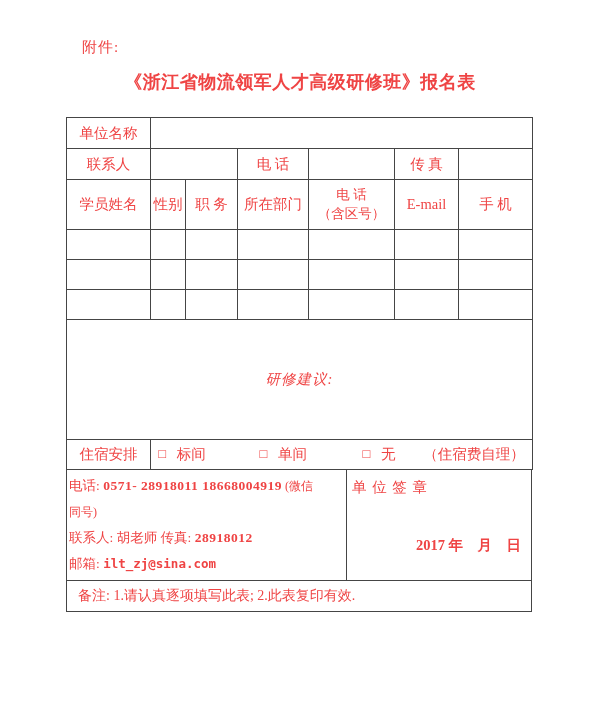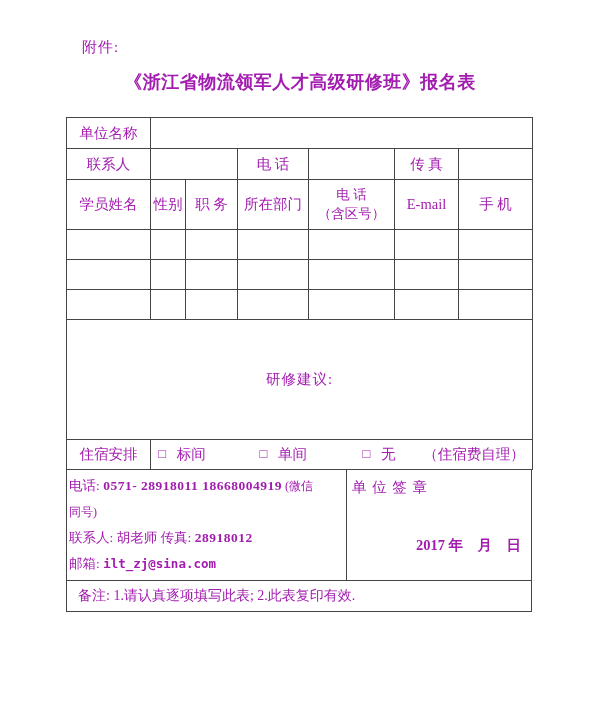--- a/index.html
+++ b/index.html
@@ -1,20 +1,20 @@
 <!DOCTYPE html>
 <html><head>
 <meta charset="utf-8">
 <style>
   html,body { margin:0; padding:0; background:#ffffff; }
   .sheet {
     position:relative;
     width:600px; height:704px;
     background:#ffffff;
-    color:#a21caf;
+    color:#ef4444;
     font-family:"Liberation Serif","DejaVu Serif",serif;
     overflow:hidden;
   }
   .attachment {
     position:absolute; left:82px; top:38px;
     font-size:15px; letter-spacing:1px;
   }
   .title {
     position:absolute; left:0; top:70px; width:100%;
     text-align:center;
@@ -30,21 +30,21 @@
     padding:0; overflow:hidden;
   }
   tr.r1 { height:31px; }
   tr.r2 { height:35px; }
   tr.r3 { height:31px; }
   tr.r4 { height:50px; }
   tr.re { height:30px; }
   tr.r9 { height:30px;margin-top:13px; }
   td.suggest {
     height:119px; vertical-align:top; text-align:left;
-    padding:12px 0 0 11px; font-size:15px; letter-spacing:1px;
+    padding:12px 0 0 11px; font-size:15px; letter-spacing:1px;font-style:italic;
   }
   .phone-hdr div { line-height:1.4; font-size:13.5px; }
   .acc-cell { text-align:left; padding-left:29px; font-size:14px; white-space:nowrap; }
   .cb-group { display:inline-block; }
   .cb-box { font-size:13px; margin-right:7px; position:relative; top:-1px; }
   .g1 { margin-right:50px; }
   .g2 { margin-right:52px; }
   .g3 { margin-right:24px; }
 
   .contact-row {

